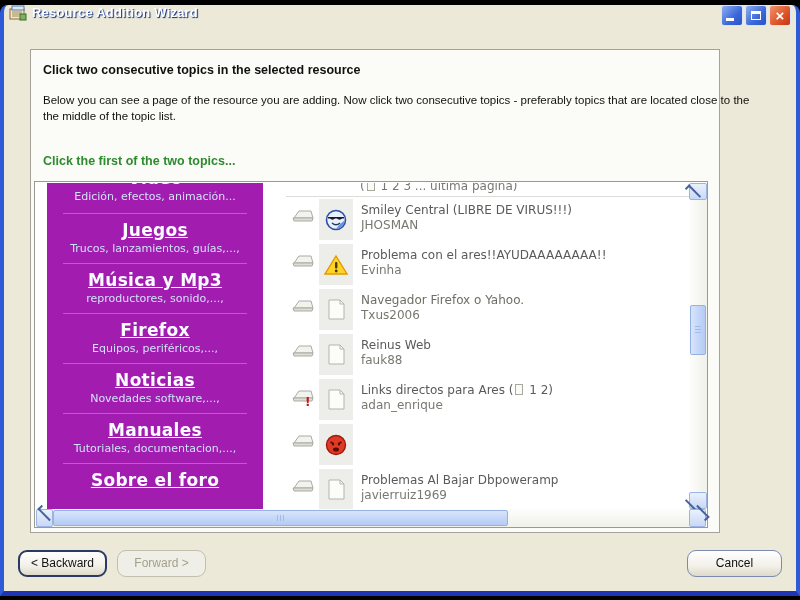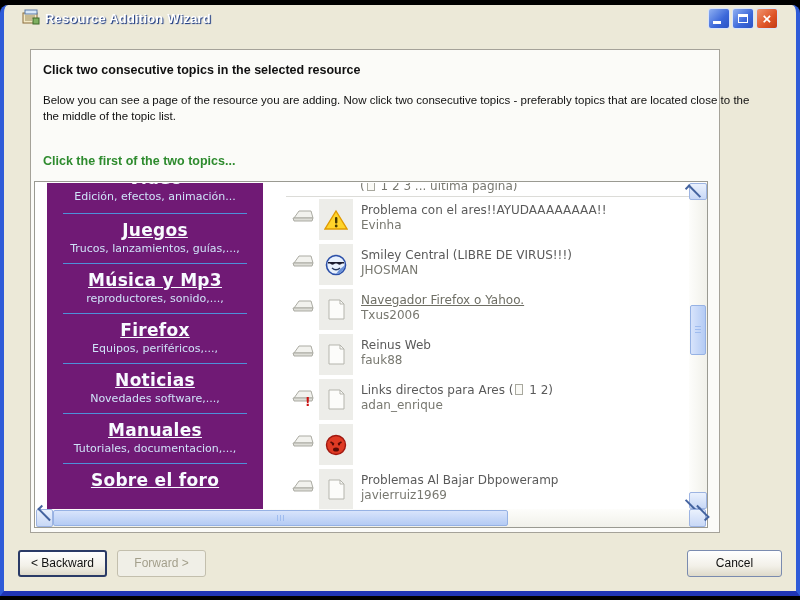--- a/index.html
+++ b/index.html
@@ -6,21 +6,21 @@
   html,body { width:800px; height:600px; background:#000; overflow:hidden;
               font-family:"Liberation Sans", sans-serif; }
 
   #window { position:absolute; left:0; top:5px; right:0; bottom:4px;
             background:#ECE9D8; border-left:4px solid #2E5BD8; border-right:4px solid #2E5BD8;
             border-bottom:5px solid #2035B5; border-radius:8px 8px 0 0; }
 
   
   .titlebar { position:absolute; left:0; right:0; top:0; height:27px; border-radius:5px 5px 0 0;
     background:linear-gradient(180deg,#5A8AEE 0%,#2X 0%,#2862DC 14%,#1D54CE 48%,#2E65DE 82%,#1846B8 100%);
-    display:flex; align-items:center; padding:0 18px; }
+    display:flex; padding:0 5px; }
   .title-text { color:#fff; font-weight:bold; font-size:13px; margin-left:5px; flex:1;
                 text-shadow:1px 1px 1px #0A2A7A; letter-spacing:.2px; }
   .win-btns { display:flex; gap:2px; }
   .win-btn { width:22px; height:21px; border:1px solid #D9E4FA; border-radius:3px; position:relative; }
   .win-btn.blue { background:linear-gradient(135deg,#8FB0F2,#3B67D9 60%,#2B53C4); }
   .win-btn.red  { background:linear-gradient(135deg,#F0936E,#DE5326 60%,#C23A15); }
   .glyph-min { position:absolute; left:4px; bottom:4px; width:8px; height:3px; background:#fff; }
   .glyph-max { position:absolute; left:5px; top:5px; width:10px; height:9px;
                border:1px solid #fff; border-top:3px solid #fff; }
   .glyph-x { position:absolute; left:0; top:0; right:0; bottom:0; color:#fff; font-weight:bold;
@@ -35,42 +35,42 @@
   .wz-prompt { position:absolute; left:12px; top:104px; font-size:12.5px; font-weight:bold; color:#2E8B2E; }
 
   
   #browser { position:absolute; left:3px; right:11px; top:131px; bottom:4px;
              border:1px solid #9A9A92; background:#fff; }
   #viewport { position:absolute; left:1px; top:1px; right:18px; bottom:18px;
               background:#fff; overflow:hidden; font-family:"DejaVu Sans", sans-serif; }
 
   
   #sidebar { position:absolute; left:11px; top:0; bottom:0; width:216px;
-             background:#701a75; overflow:hidden; }
+             background:#a21caf; overflow:hidden; }
   .partial-head { position:absolute; left:0; right:0; top:-15px; height:18px; overflow:hidden;
                   text-align:center; color:#F4F9FF; font-weight:bold; font-size:17px; }
   .partial-desc { position:absolute; left:0; right:0; top:7px; text-align:center;
                   color:#CFE3F8; font-size:11px; }
   .cat { position:absolute; left:0; right:0; text-align:center; }
   .cat-title { color:#F8FBFF; font-weight:bold; font-size:17px; line-height:20px; letter-spacing:.3px;text-decoration:underline; }
   .cat-desc  { color:#CFE3F8; font-size:11px; margin-top:2px; }
   .sb-divider { position:absolute; left:16px; right:16px; height:1px; background:#4E90D9; }
 
   
   #topics { position:absolute; left:250px; right:0; top:0; bottom:0; }
   .partial-row { position:relative; height:14px; overflow:hidden; border-bottom:1px solid #DCDCD8; }
   .partial-row .ptxt { position:absolute; left:74px; top:-4px; color:#787870; font-size:12px; }
   .topic-row { height:45px; display:flex; align-items:stretch; }
   .cell-folder { width:33px; display:flex; justify-content:center; align-items:flex-start;
                  padding-top:11px; position:relative; }
   .cell-icon { width:34px; margin:2px 0; background:#EDEDE9; display:flex;
                align-items:center; justify-content:center; }
   .cell-text { padding:6px 0 0 8px; font-size:12px; line-height:15px; color:#5A5A5A; }
   .t-title { white-space:nowrap; }
-  .t-title.link { text-decoration:underline; color:#6E6E64; }
+  .t-title.link { color:#6E6E64; }
   .t-author { color:#787870; }
   .mini-page { display:inline-block; width:8px; height:11px; background:#FAFAF6;
                border:1px solid #A8A89E; vertical-align:-1px; margin:0 2px; }
   .folder-alert { position:absolute; left:19px; top:18px; color:#CC1111; font-weight:bold;
                   font-size:12px; }
 
   
   .sb-btn { position:absolute; background:linear-gradient(180deg,#EAF1FD,#C8D8F6);
             border:1px solid #9DB4E2; border-radius:2px; }
   .chev { position:absolute; width:6px; height:6px; border-left:2px solid #44639F;
@@ -92,21 +92,21 @@
              background:linear-gradient(180deg,#FDFDFB,#F1F1EA); }
   #hscroll .left  { left:0; top:0; bottom:0; width:17px; }
   #hscroll .right { right:0; top:0; bottom:0; width:17px; }
   #hthumb { position:absolute; left:17px; top:1px; bottom:1px; width:455px;
             background:linear-gradient(180deg,#D8E4FB,#B4CBF4); border:1px solid #96B2E4;
             border-radius:2px; }
   .grip-h { position:absolute; top:4px; bottom:4px; left:223px; width:1px;
             border-left:1px solid #9FBCEF; box-shadow:3px 0 0 #9FBCEF, 6px 0 0 #9FBCEF; }
 
   
-  .btn { position:absolute; height:27px; border-radius:3px; font-size:12px; color:#111;
+  .btn { position:absolute; height:27px; border-radius:9px; font-size:12px; color:#111;
          background:linear-gradient(180deg,#FFFFFF,#F2F0E8 60%,#DEDACA);
          border:1px solid #7A8BAF; text-align:center; line-height:25px; cursor:default; }
   .btn.default { border:2px solid #2A3A66; line-height:23px; }
   .btn.disabled { background:#F0EFE7; border:1px solid #C3BFAD; color:#A39F8B; }
   #btn-backward { left:14px; top:545px; width:89px; }
   #btn-forward  { left:113px; top:545px; width:89px; }
   #btn-cancel   { right:14px; top:545px; width:95px; }
 </style>
 </head>
 <body>
@@ -193,45 +193,45 @@
           </div>
 
           <div class="topic-row">
             <span class="cell-folder">
                 <svg width="24" height="15" viewBox="0 0 24 15">
                   <path d="M3 10 L8 3 L20 3 L22 10 Z" fill="#F2F2EE" stroke="#ABABA3"></path>
                   <path d="M2 10 L22 10 L21 13 L3 13 Z" fill="#DEDED8" stroke="#ABABA3"></path>
                 </svg>
               </span>
             <span class="cell-icon">
-                <svg width="24" height="22" viewBox="0 0 24 22">
-                  <polygon points="12,2 23,20 1,20" fill="#FFD42A" stroke="#E09A00" stroke-width="1.4"></polygon>
-                  <rect x="11" y="8" width="2.4" height="6.5" rx="1" fill="#4A3A00"></rect>
-                  <circle cx="12.2" cy="17" r="1.4" fill="#4A3A00"></circle>
-                </svg>
-              </span>
-            <span class="cell-text"><span class="t-title">Problema con el ares!!AYUDAAAAAAAA!!</span><br><span class="t-author">Evinha</span></span>
-          </div>
-
-          <div class="topic-row">
-            <span class="cell-folder">
-                <svg width="24" height="15" viewBox="0 0 24 15">
-                  <path d="M3 10 L8 3 L20 3 L22 10 Z" fill="#F2F2EE" stroke="#ABABA3"></path>
-                  <path d="M2 10 L22 10 L21 13 L3 13 Z" fill="#DEDED8" stroke="#ABABA3"></path>
-                </svg>
-              </span>
-            <span class="cell-icon">
                 <svg width="22" height="22" viewBox="0 0 22 22">
                   <circle cx="11" cy="11" r="9.5" fill="#E8F1FD" stroke="#2B4FA8" stroke-width="1.6"></circle>
                   <path d="M11 20 A9.5 9.5 0 0 0 20 11 L14 16 Z" fill="#6C92D8"></path>
                   <path d="M3 8 h16 v1.5 h-2 a3 2.6 0 0 1 -5 0 h-2 a3 2.6 0 0 1 -5 0 H3 Z" fill="#1A1A2E"></path>
                   <path d="M7 14 q4 3.4 8 0" stroke="#24365E" stroke-width="1.4" fill="none"></path>
                 </svg>
               </span>
             <span class="cell-text"><span class="t-title">Smiley Central (LIBRE DE VIRUS!!!)</span><br><span class="t-author">JHOSMAN</span></span>
+          </div>
+
+          <div class="topic-row">
+            <span class="cell-folder">
+                <svg width="24" height="15" viewBox="0 0 24 15">
+                  <path d="M3 10 L8 3 L20 3 L22 10 Z" fill="#F2F2EE" stroke="#ABABA3"></path>
+                  <path d="M2 10 L22 10 L21 13 L3 13 Z" fill="#DEDED8" stroke="#ABABA3"></path>
+                </svg>
+              </span>
+            <span class="cell-icon">
+                <svg width="24" height="22" viewBox="0 0 24 22">
+                  <polygon points="12,2 23,20 1,20" fill="#FFD42A" stroke="#E09A00" stroke-width="1.4"></polygon>
+                  <rect x="11" y="8" width="2.4" height="6.5" rx="1" fill="#4A3A00"></rect>
+                  <circle cx="12.2" cy="17" r="1.4" fill="#4A3A00"></circle>
+                </svg>
+              </span>
+            <span class="cell-text"><span class="t-title">Problema con el ares!!AYUDAAAAAAAA!!</span><br><span class="t-author">Evinha</span></span>
           </div>
 
           <div class="topic-row">
             <span class="cell-folder">
                 <svg width="24" height="15" viewBox="0 0 24 15">
                   <path d="M3 10 L8 3 L20 3 L22 10 Z" fill="#F2F2EE" stroke="#ABABA3"></path>
                   <path d="M2 10 L22 10 L21 13 L3 13 Z" fill="#DEDED8" stroke="#ABABA3"></path>
                 </svg>
               </span>
             <span class="cell-icon">

